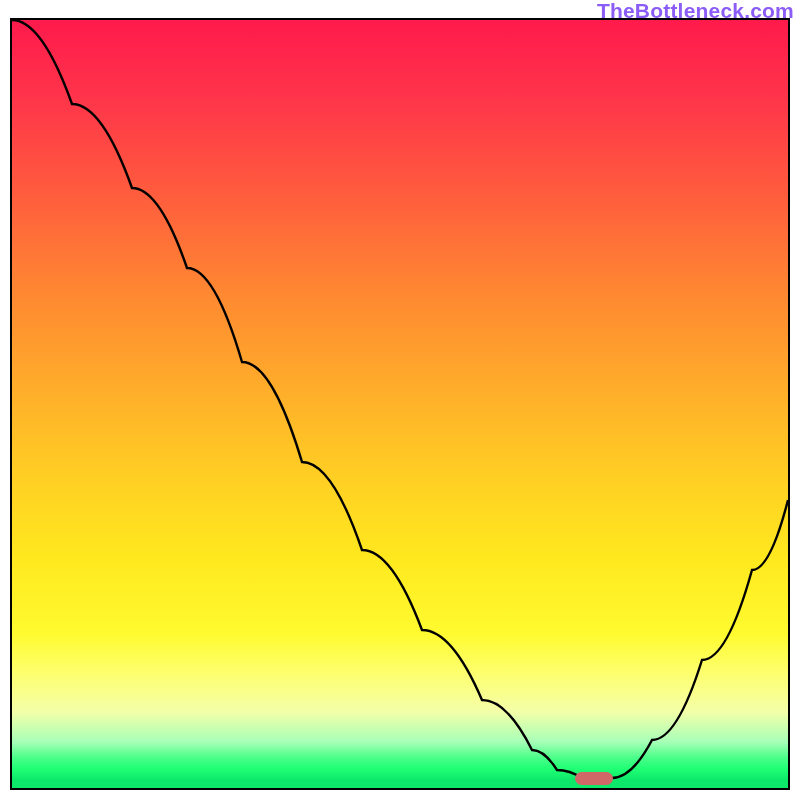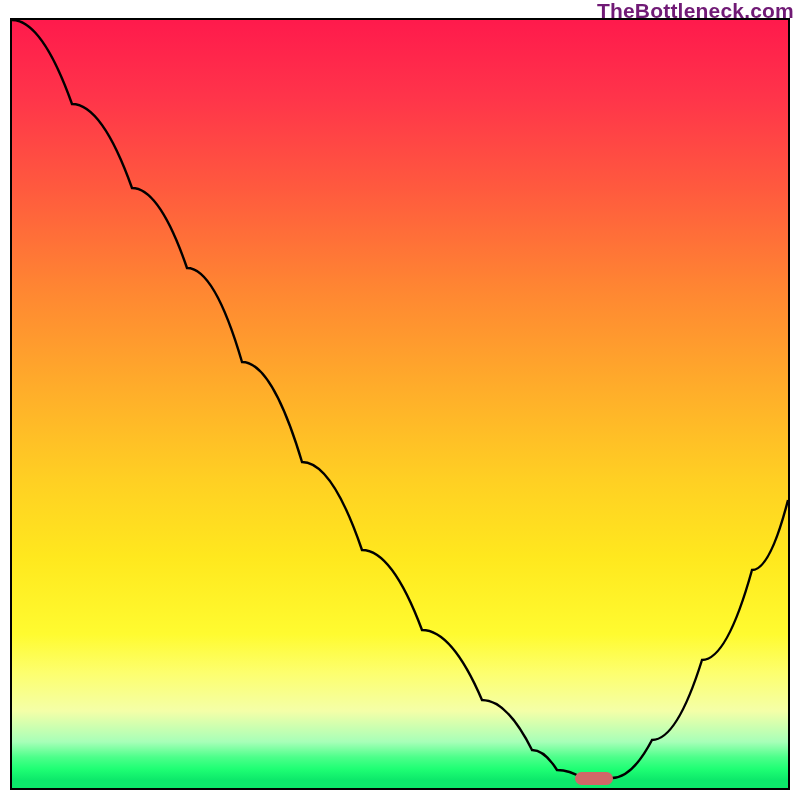--- a/index.html
+++ b/index.html
@@ -56,21 +56,21 @@
     left: 563px;
     top: 752px;
   }
   .watermark {
     position: absolute;
     top: -1px;
     right: 6px;
     font-family: Arial, Helvetica, sans-serif;
     font-size: 21px;
     font-weight: 600;
-    color: #701a75;
+    color: #8b5cf6;
     letter-spacing: 0.2px;
   }
 </style>
 </head>
 <body>
 
 <div class="frame">
   <div class="gradient"></div>
 
   <svg class="curve" viewBox="0 0 776 768" preserveAspectRatio="none">

